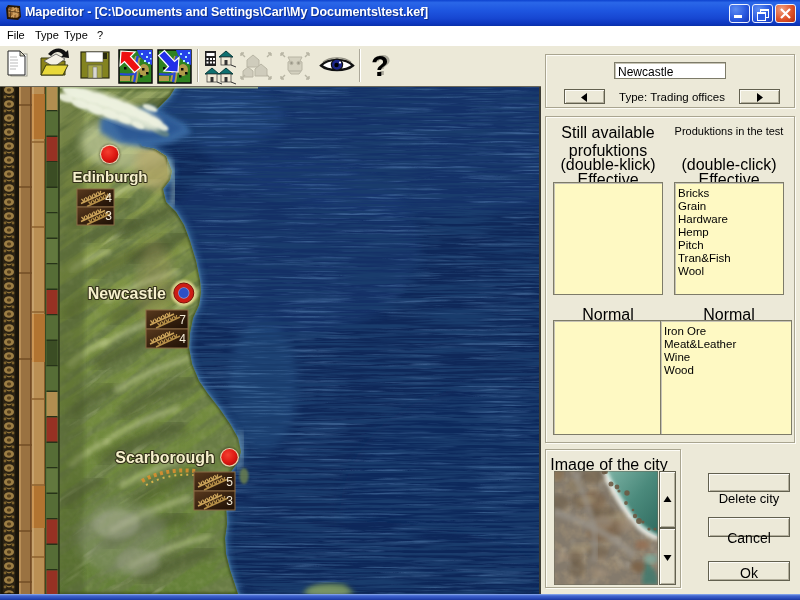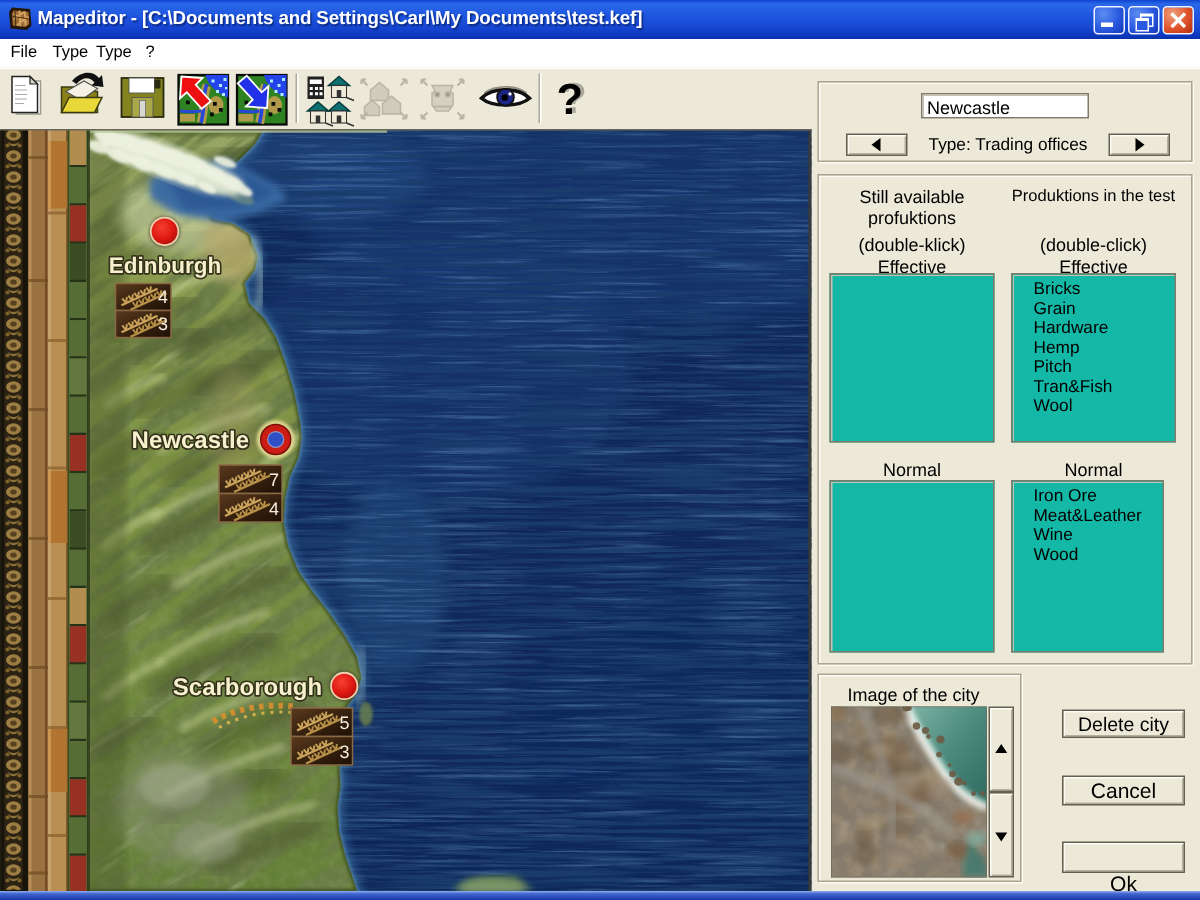--- a/index.html
+++ b/index.html
@@ -22,28 +22,28 @@
   .mi{position:absolute;top:3px;}
   
   #toolbar{left:0;top:45px;width:800px;height:41px;background:#ece9d8;
     border-top:1px solid #fff;box-sizing:border-box;}
   
   #botbar{left:0;top:594px;width:800px;height:6px;
     background:linear-gradient(180deg,#93b1f0 0%,#4367cf 30%,#2a4cba 70%,#1a38a0 100%);}
   
   .gb{border:1px solid #a9a590;box-shadow:inset 1px 1px 0 #fdfcf6, 1px 1px 0 #fdfcf6;
     box-sizing:border-box;}
-  .txt{color:#000;font-size:12px;white-space:nowrap;}
+  .txt{color:#000;font-size:16px;white-space:nowrap;}
   .ctr{text-align:center;}
   .btn{background:#ece9d8;border:1px solid #62604f;
     box-shadow:inset 1px 1px 0 #fcfbf6, inset -1px -1px 0 #b3af9c;
     box-sizing:border-box;text-align:center;color:#000;}
-  .lb{background:#14b8a6;border:1px solid #7d7b69;
+  .lb{background:#fef9c3;border:1px solid #7d7b69;
     box-shadow:inset 1px 1px 0 #c6c3b4;box-sizing:border-box;
-    font-size:11.5px;color:#000;line-height:13px;padding:4px 0 0 14px;}
+    font-size:11.5px;color:#000;line-height:13px;padding:4px 0 0 3px;}
 </style>
 </head>
 <body>
 
 <div class="abs" id="titlebar"></div>
 <svg class="abs" style="left:4px;top:3px" width="19" height="19" viewBox="0 0 19 19">
   <path d="M4 2 L16 3 L17 14 L14 17 L3 16 L2 5 Z" fill="#241505"></path>
   <path d="M5 4 L15 5 L15.5 13 L13 15 L4.5 14 L4 6 Z" fill="#9c6b34"></path>
   <g stroke="#d2a360" stroke-width="1.3" fill="none">
     <path d="M5 6 L14 12 M5 10 L12 5 M7 14 L15 8 M9 4 L9.5 14.5 M12.5 4.5 L13 14"></path>
@@ -696,21 +696,21 @@
 <div class="abs txt ctr" style="left:674px;top:125px;width:110px;font-size:11px">Produktions in the test</div>
 <div class="abs txt ctr" style="left:553px;top:156px;width:110px">(double-klick)</div>
 <div class="abs txt ctr" style="left:674px;top:156px;width:110px">(double-click)</div>
 <div class="abs txt ctr" style="left:553px;top:171px;width:110px">Effective</div>
 <div class="abs txt ctr" style="left:674px;top:171px;width:110px">Effective</div>
 <div class="abs lb" style="left:553px;top:182px;width:110px;height:113px"></div>
 <div class="abs lb" style="left:674px;top:182px;width:110px;height:113px">Bricks<br>Grain<br>Hardware<br>Hemp<br>Pitch<br>Tran&amp;Fish<br>Wool</div>
 <div class="abs txt ctr" style="left:553px;top:306px;width:110px">Normal</div>
 <div class="abs txt ctr" style="left:674px;top:306px;width:110px">Normal</div>
 <div class="abs lb" style="left:553px;top:320px;width:110px;height:115px"></div>
-<div class="abs lb" style="left:674px;top:320px;width:102px;height:115px">Iron Ore<br>Meat&amp;Leather<br>Wine<br>Wood</div>
+<div class="abs lb" style="left:660px;top:320px;width:132px;height:115px">Iron Ore<br>Meat&amp;Leather<br>Wine<br>Wood</div>
 
 <div class="abs gb" style="left:545px;top:449px;width:136px;height:139px"></div>
 <div class="abs txt ctr" style="left:549px;top:456px;width:120px">Image of the city</div>
 <svg class="abs" id="cityimg" style="left:554px;top:471px" width="104" height="114" viewBox="0 0 104 114">
 <defs>
 <filter id="cib2">
         <feGaussianBlur stdDeviation="2"></feGaussianBlur>
       </filter>
 <filter id="cib4">
         <feGaussianBlur stdDeviation="4"></feGaussianBlur>
@@ -782,17 +782,17 @@
   <svg width="15" height="55">
       <path d="M3.5 30 L7.5 24 L11.5 30 Z" fill="#000"></path>
     </svg>
 </div>
 <div class="abs btn" style="left:659px;top:528px;width:17px;height:57px">
   <svg width="15" height="55">
       <path d="M3.5 26 L7.5 32 L11.5 26 Z" fill="#000"></path>
     </svg>
 </div>
 
-<div class="abs btn" style="left:708px;top:473px;width:82px;height:19px;font-size:13px;padding-top:1px">Delete city</div>
-<div class="abs btn" style="left:708px;top:517px;width:82px;height:20px;font-size:14px;padding-top:1px">Cancel</div>
-<div class="abs btn" style="left:708px;top:561px;width:82px;height:20px;font-size:14px;padding-top:19px">Ok</div>
+<div class="abs btn" style="left:708px;top:473px;width:82px;height:19px;font-size:13px;padding-top:17px">Delete city</div>
+<div class="abs btn" style="left:708px;top:517px;width:82px;height:20px;font-size:14px;padding-top:12px">Cancel</div>
+<div class="abs btn" style="left:708px;top:561px;width:82px;height:20px;font-size:14px;padding-top:3px">Ok</div>
 
 <div class="abs" id="botbar"></div>
 
 </body></html>

